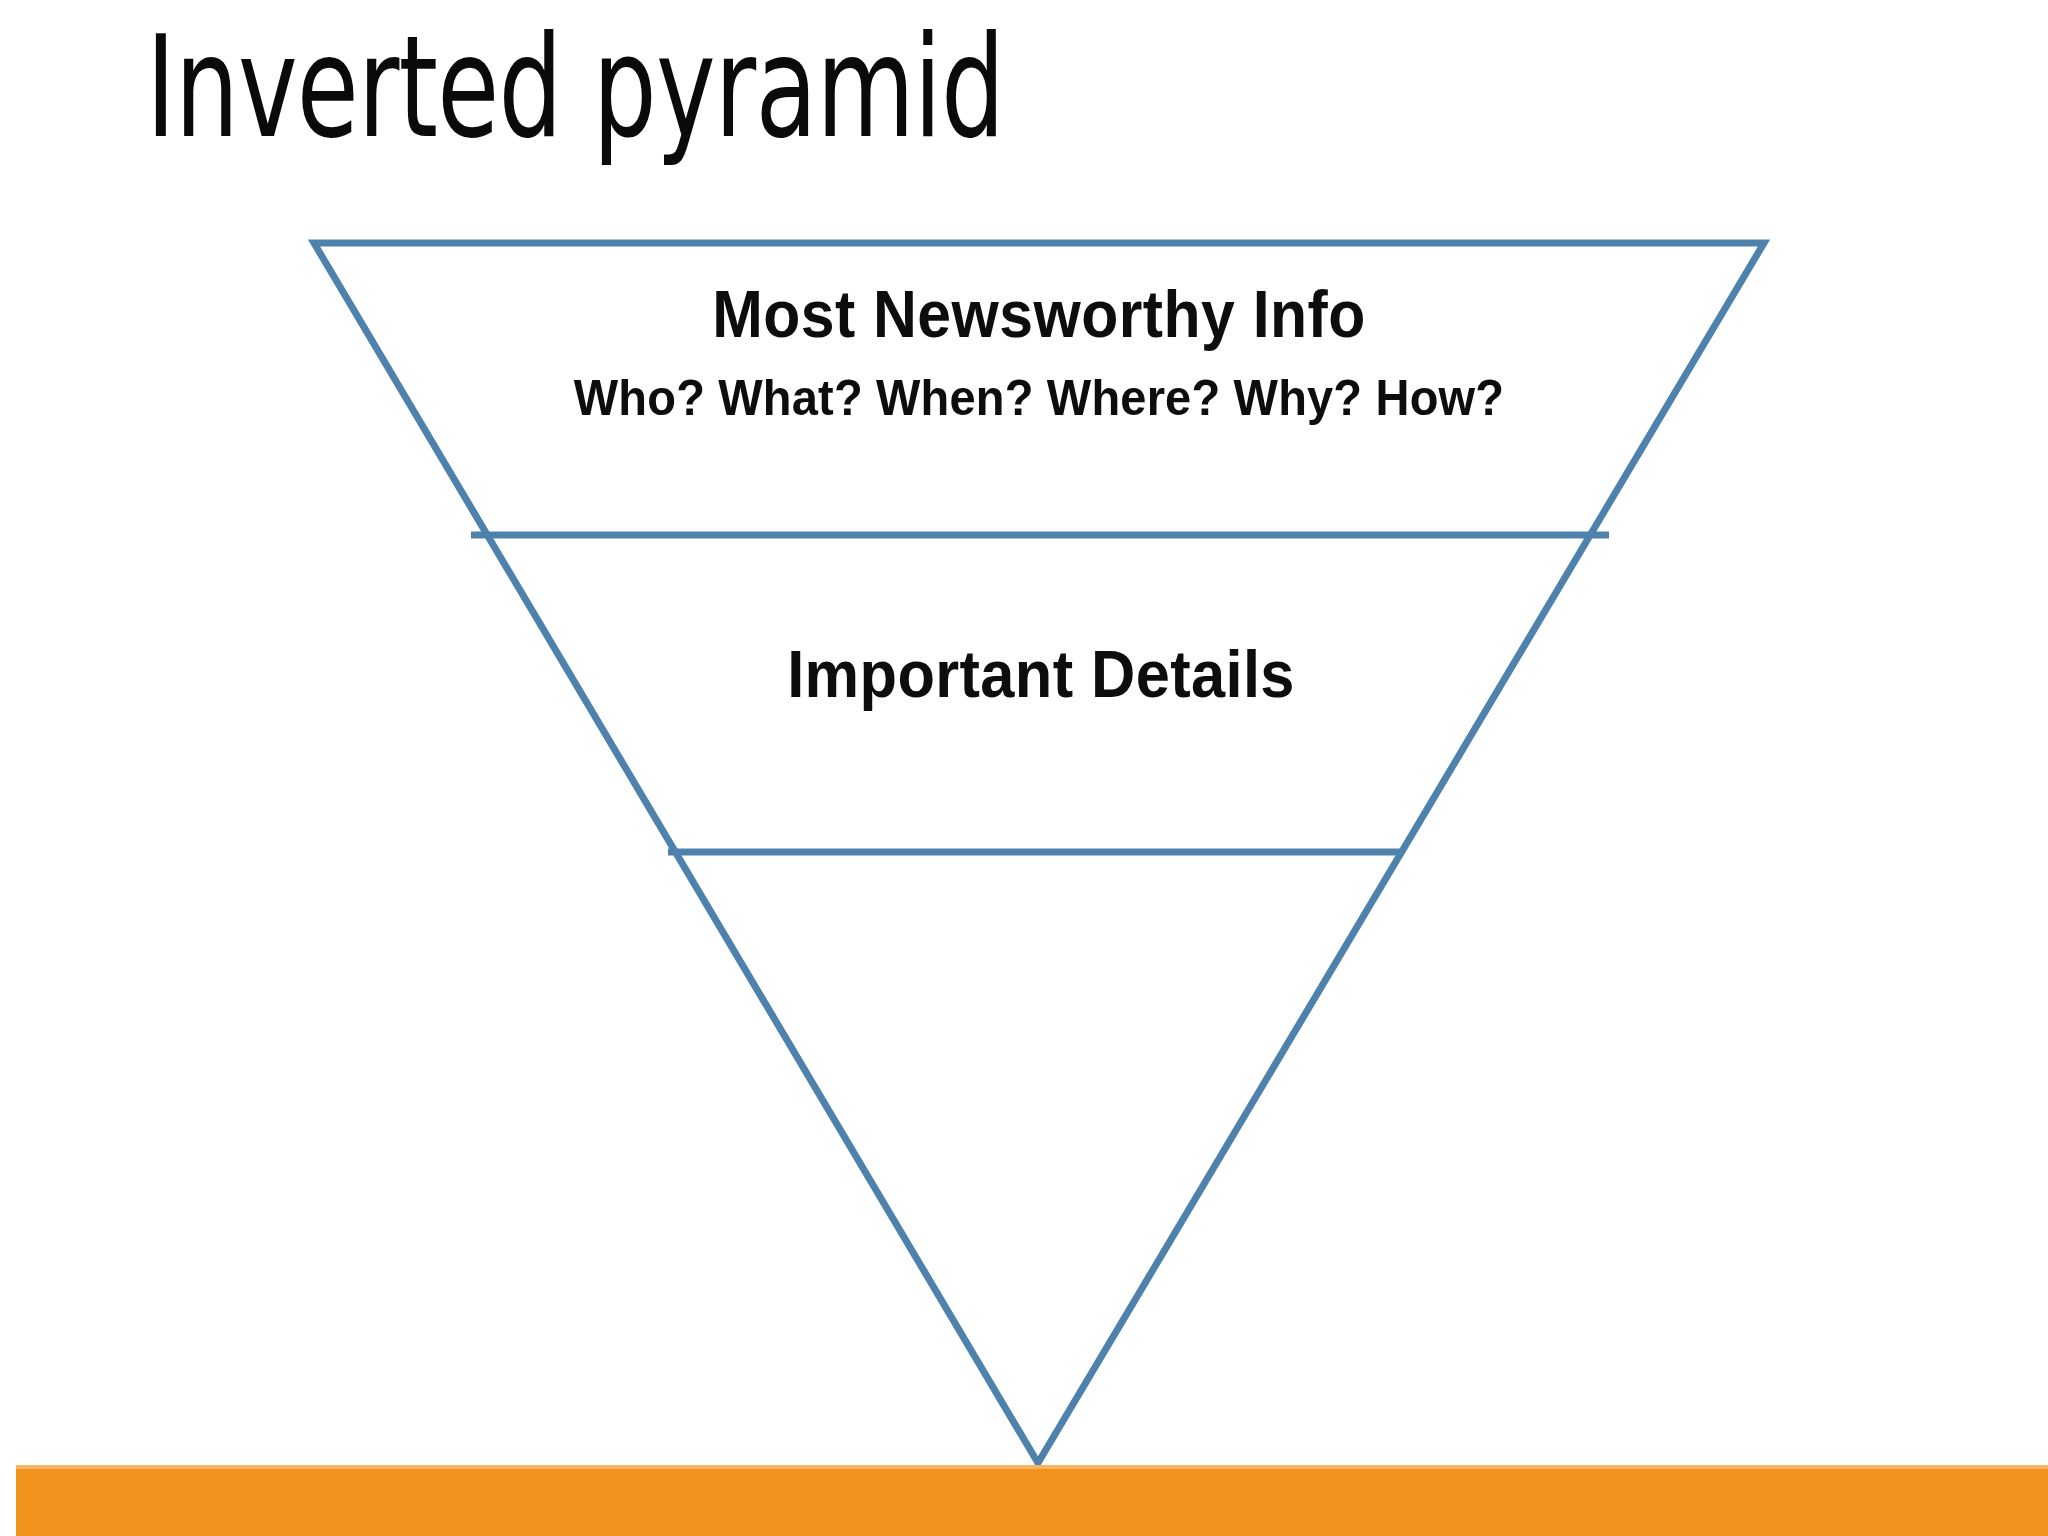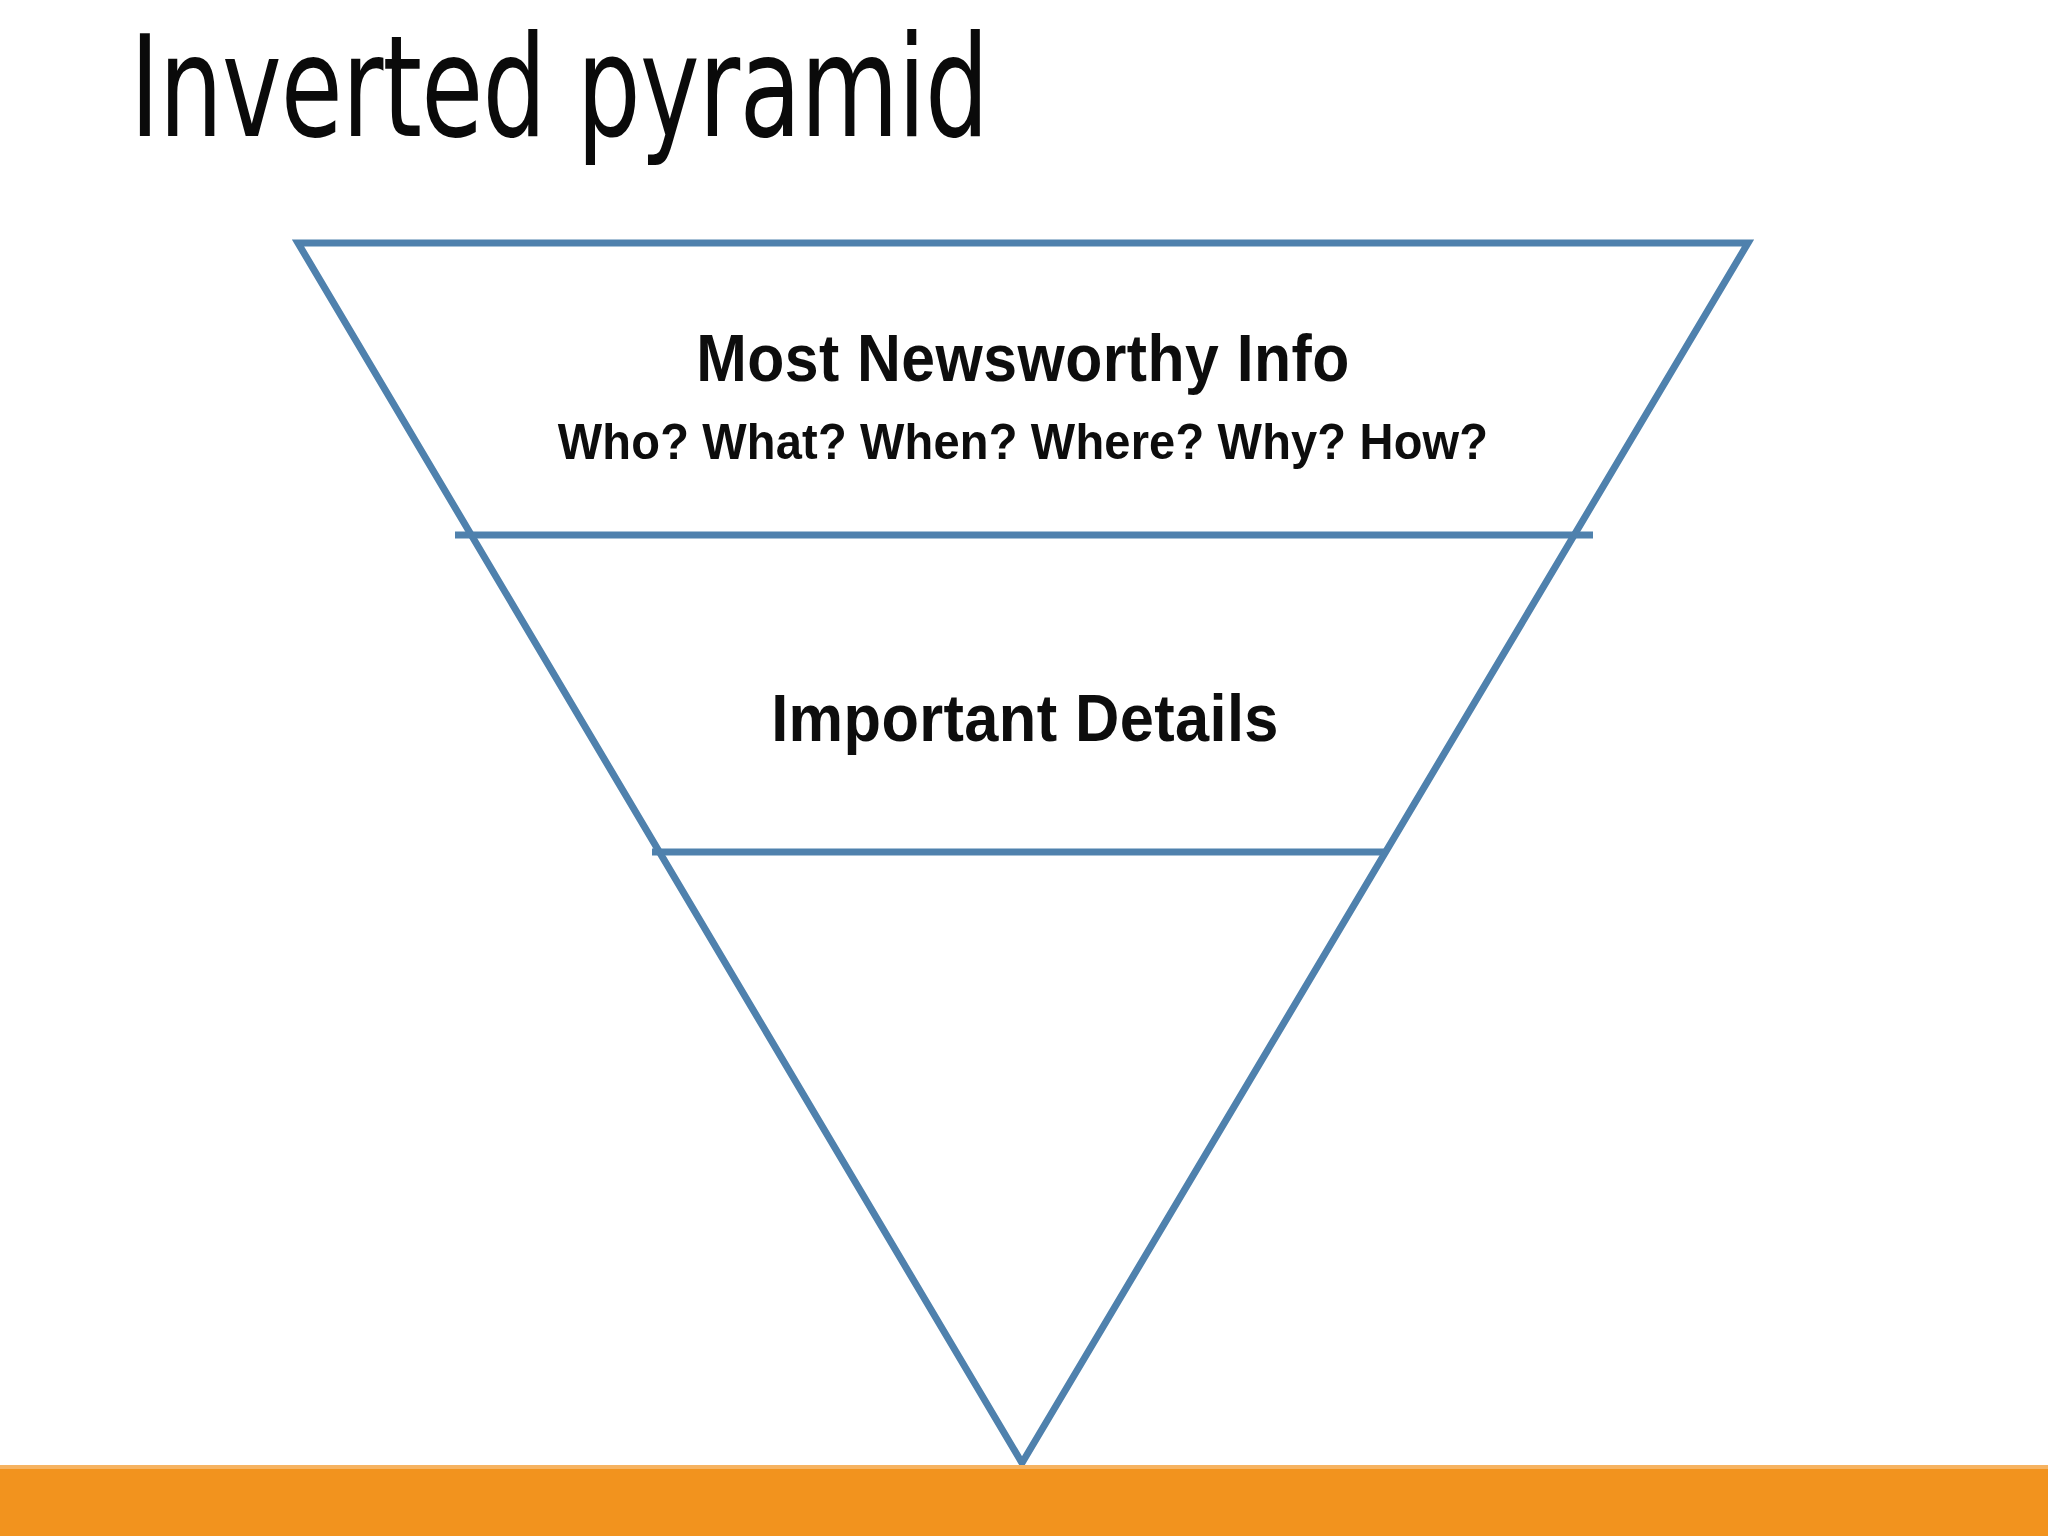--- a/index.html
+++ b/index.html
@@ -11,21 +11,21 @@
   body {
     width: 2048px;
     height: 1536px;
     overflow: hidden;
     font-family: "Liberation Sans", "DejaVu Sans", sans-serif;
     position: relative;
   }
 
   #slide {
     position: absolute;
-    left: 0;
+    left: 16px;
     top: 0;
     width: 1756px;
     height: 1536px;
     background: #ffffff;
   }
 
   
   #slide-title {
     position: absolute;
     left: 130px;
@@ -59,21 +59,20 @@
     display: block;
   }
 
   
   .band-text {
     position: absolute;
     text-align: center;
     color: #0d0d0d;
     font-weight: bold;
     white-space: nowrap;
-    margin-top: 44px;
   }
 
   #band-1-text {
     left: 298px;
     top: 280px;
     width: 1450px;
   }
   #band-1-heading {
     font-size: 66px;
     line-height: 1.05;

